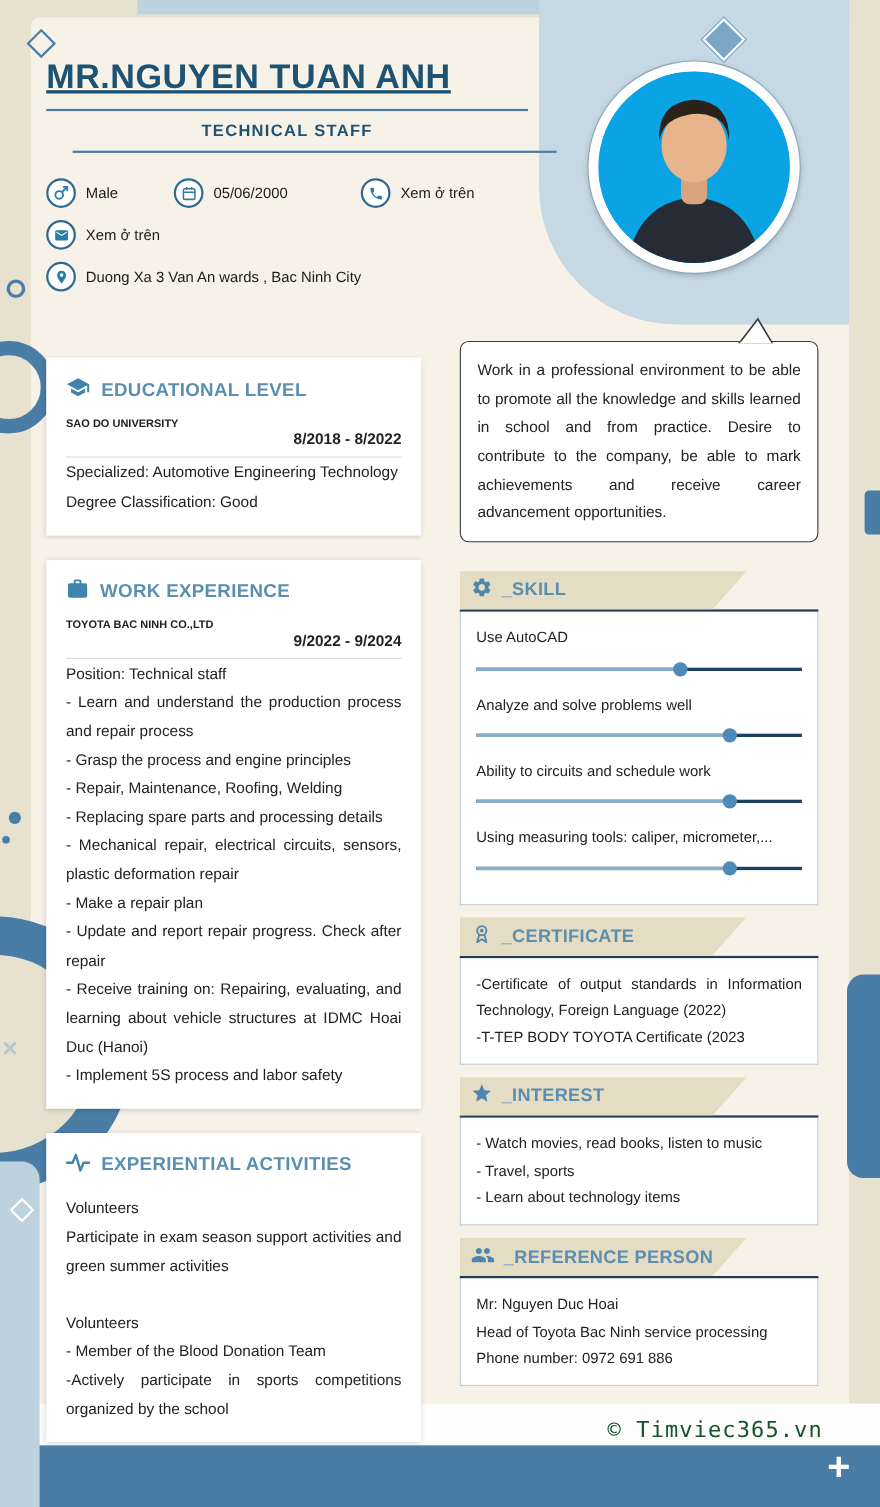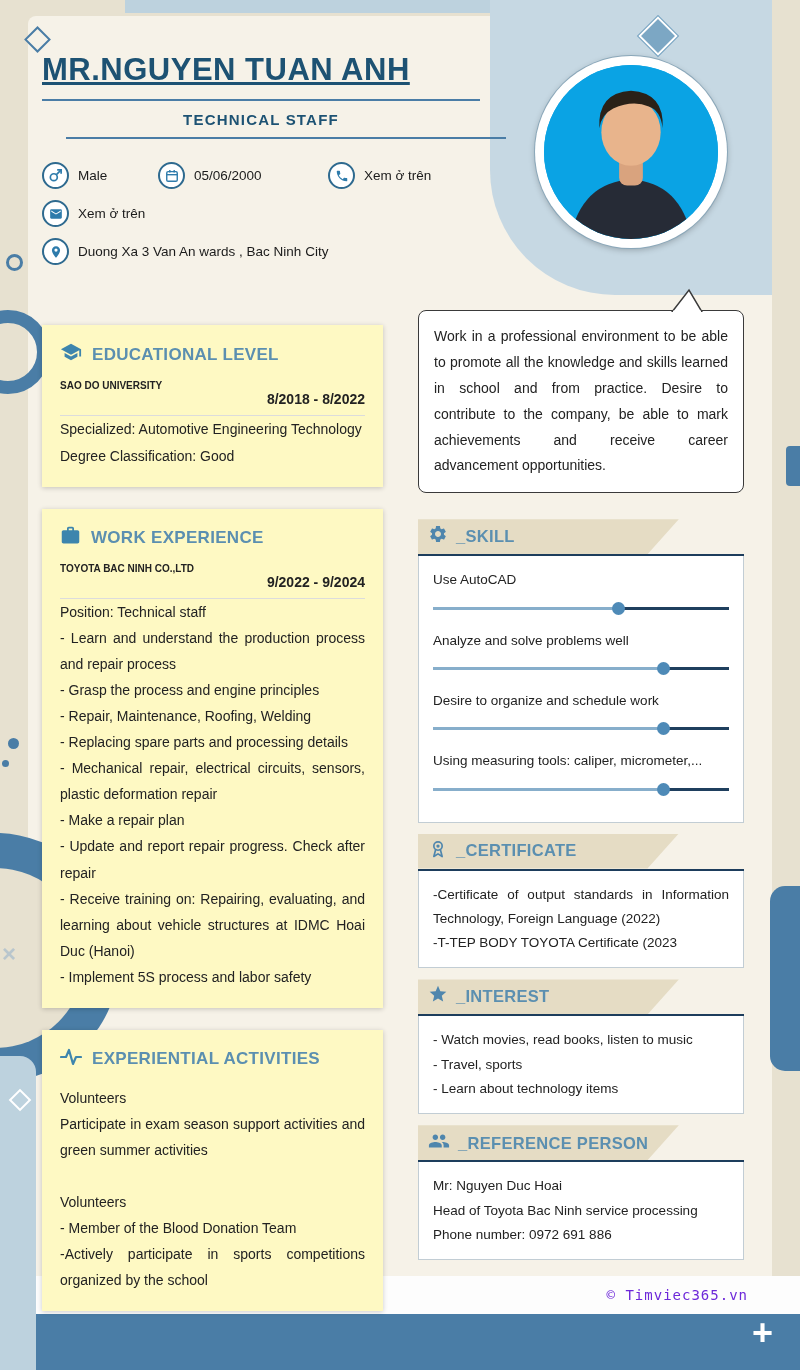--- a/index.html
+++ b/index.html
@@ -42,21 +42,21 @@
 
   .photo-wrap{position:absolute;left:535px;top:56px;width:192px;height:192px;border-radius:50%;background:#fff;z-index:3;
               box-shadow:0 0 0 1px #8aa7b9,0 2px 6px rgba(0,0,0,.25);display:flex;align-items:center;justify-content:center;}
   .photo{width:174px;height:174px;border-radius:50%;background:#0aa3e4;overflow:hidden;}
 
   
   .left-col{position:absolute;left:42px;top:325px;width:341px;z-index:3;}
   .right-col{position:absolute;left:418px;top:310px;width:326px;z-index:3;}
 
   
-  .card{background:#fef9c3;box-shadow:0 1px 5px rgba(0,0,0,.2);padding:16px 18px 18px;margin-bottom:22px;box-sizing:border-box;}
+  .card{background:#ffffff;box-shadow:0 1px 5px rgba(0,0,0,.2);padding:16px 18px 18px;margin-bottom:22px;box-sizing:border-box;}
   .card h2{display:flex;align-items:center;gap:10px;font-size:17px;color:#5b8fb0;margin:0 0 12px;letter-spacing:.3px;}
   .card p{margin:0;}
   .org{font-weight:bold;font-size:10px;margin-bottom:6px;}
   .period{font-weight:bold;font-size:14px;text-align:right;border-bottom:1px solid #dcdcdc;padding-bottom:8px;margin-bottom:9px;}
   .line{font-size:14px;line-height:1.9;}
   .jline{font-size:14px;line-height:1.86;text-align:justify;}
   .group-gap{height:26px;}
 
   
   .objective{position:relative;background:#fff;border:1.5px solid #3a3a3a;border-radius:8px;padding:13px 15px;
@@ -74,21 +74,21 @@
         line-height:1.8;box-sizing:border-box;}
   .rbox p{margin:0;}
   .rbox .just{text-align:justify;}
 
   .skill-label{font-size:13.5px;color:#222;}
   .track{position:relative;height:3px;background:#1f3f5e;margin:14px 0 19px;}
   .fill{position:absolute;left:0;top:0;height:3px;background:#87aecb;}
   .dot{position:absolute;right:-6px;top:-5px;width:13px;height:13px;border-radius:50%;background:#4e8ab7;}
 
   .credit{position:absolute;right:52px;top:1287px;z-index:3;font-family:"DejaVu Sans Mono",monospace;
-          font-size:14px;color:#6d28d9;letter-spacing:1px;padding-left:13px;}
+          font-size:20px;color:#14532d;letter-spacing:1px;padding-left:13px;}
 </style>
 </head>
 <body>
 
 <div class="page">
 
   <div class="deco inner-bg"></div>
   <div class="deco top-strip"></div>
   <div class="deco blob-tr"></div>
   <div class="deco diamond-tl"></div>
@@ -269,21 +269,21 @@
         </div>
         <div>
           <div class="skill-label">Analyze and solve problems well</div>
           <div class="track">
               <div class="fill" style="width: 78%;">
                 <span class="dot"></span>
               </div>
             </div>
         </div>
         <div>
-          <div class="skill-label">Desire to organize and schedule work</div>
+          <div class="skill-label">Ability to circuits and schedule work</div>
           <div class="track">
               <div class="fill" style="width: 78%;">
                 <span class="dot"></span>
               </div>
             </div>
         </div>
         <div>
           <div class="skill-label">Using measuring tools: caliper, micrometer,...</div>
           <div class="track">
               <div class="fill" style="width: 78%;">

